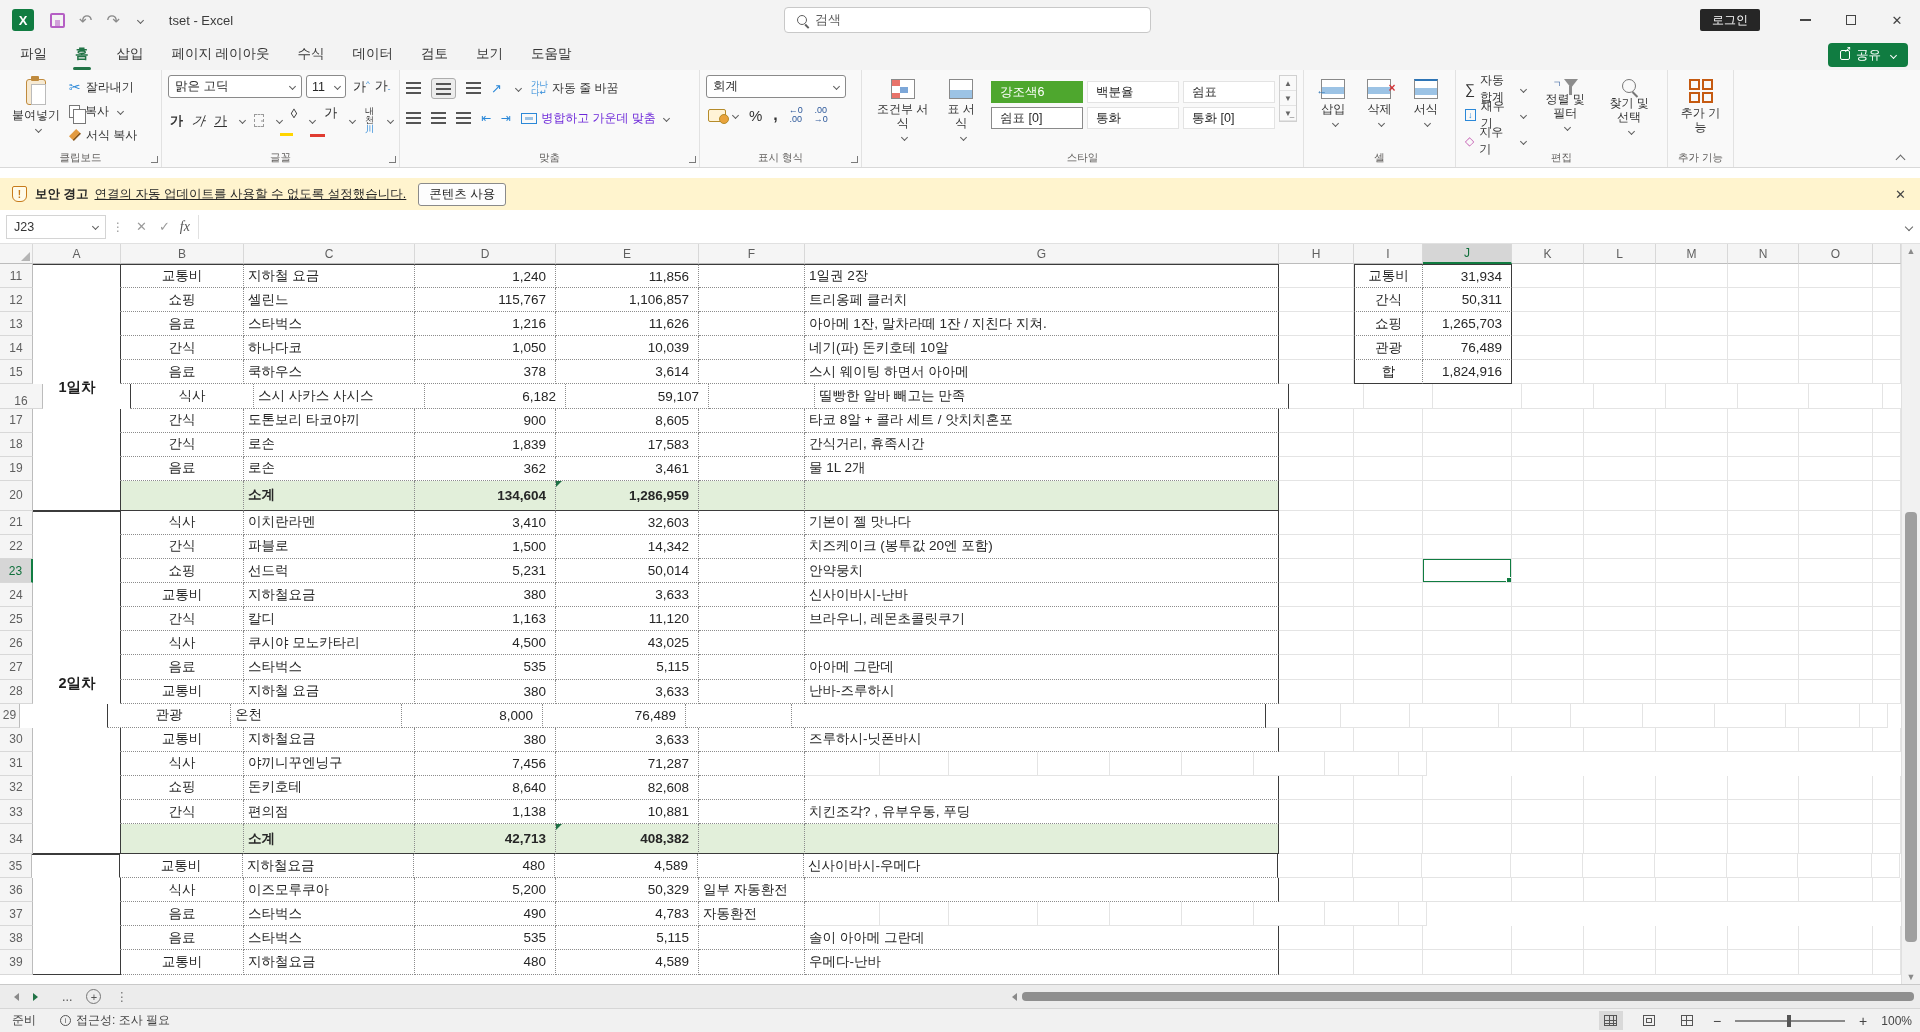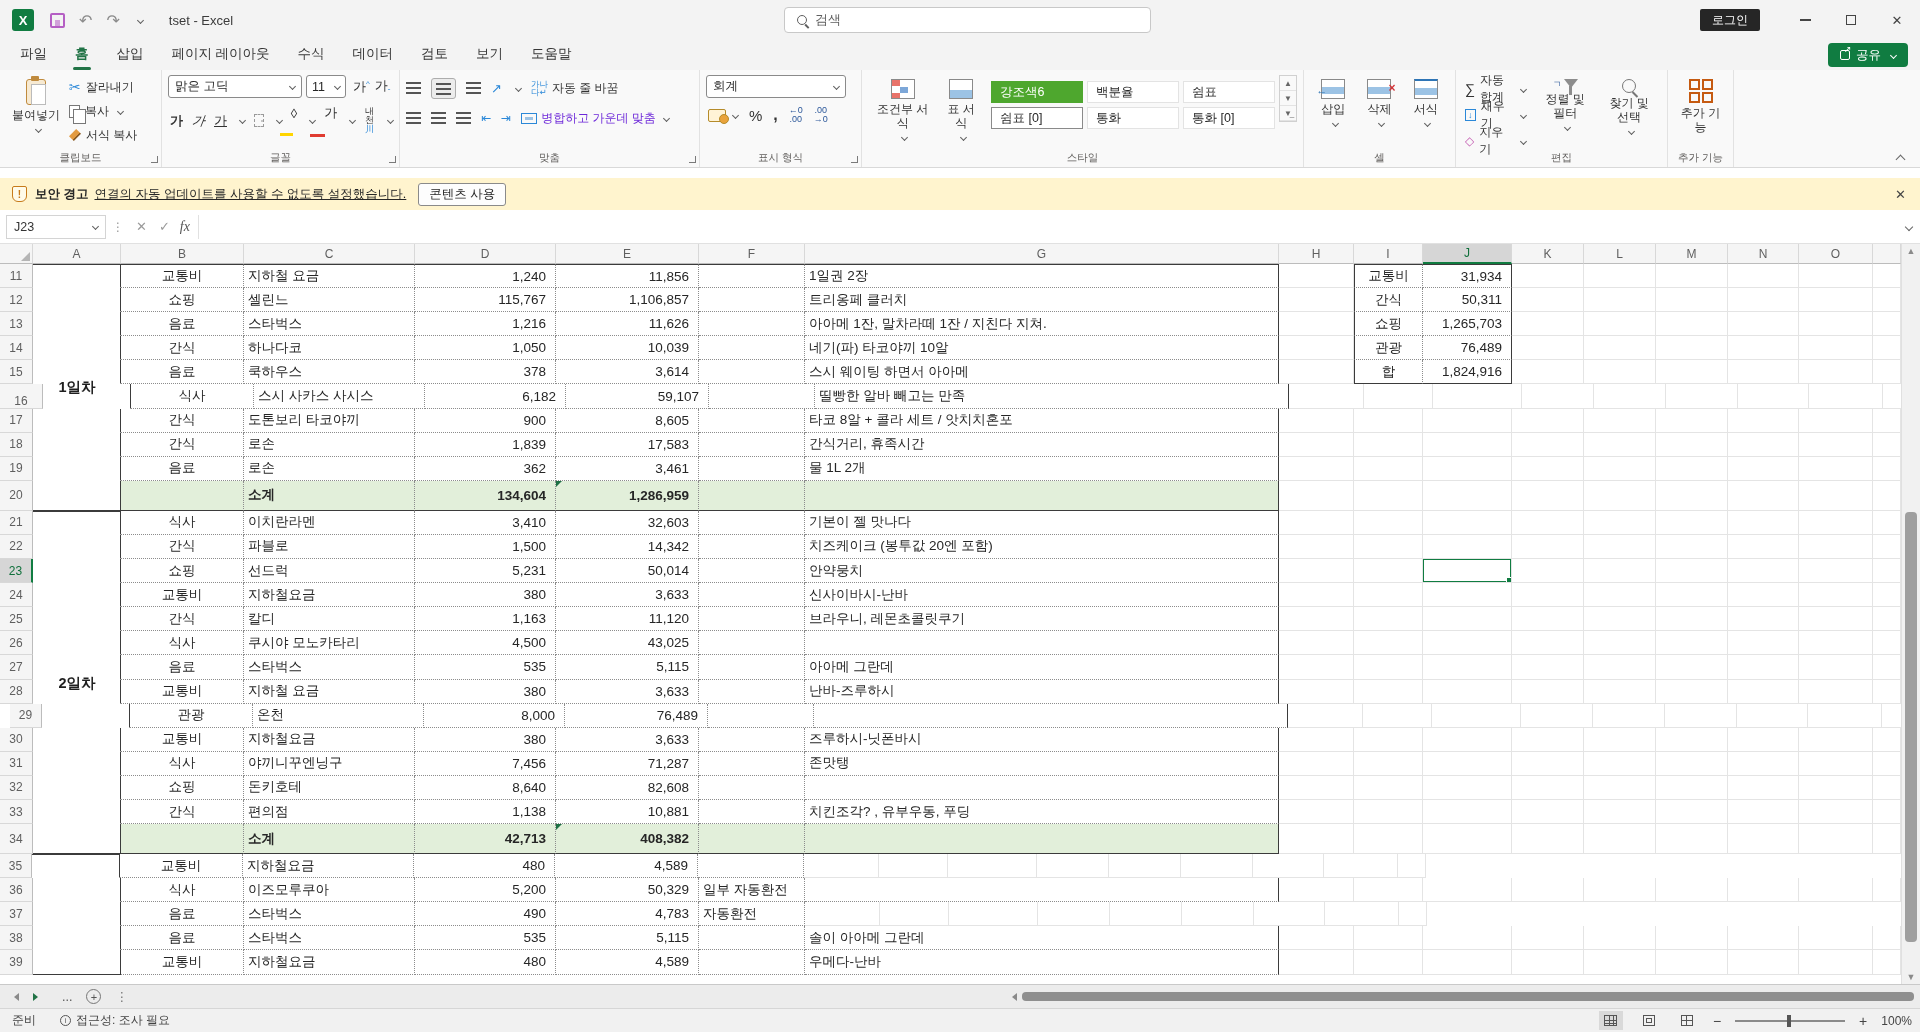--- a/index.html
+++ b/index.html
@@ -598,21 +598,21 @@
             <span style="pointer-events: none;">하나다코</span>
           </div>
           <div class="gc tc num" style="width: 141px;">
             <span style="pointer-events: none;">1,050</span>
           </div>
           <div class="gc tc num" style="width: 143px;">
             <span style="pointer-events: none;">10,039</span>
           </div>
           <div class="gc tc" style="width: 106px;"></div>
           <div class="gc tc rsolid" style="width: 474px;">
-            <span style="pointer-events: none;">네기(파) 타코야끼 10알</span>
+            <span style="pointer-events: none;">네기(파) 돈키호테 10알</span>
           </div>
           <div class="gc" style="width: 75px;"></div>
           <div class="gc tc ctr" style="width: 69px; border-left: 1px solid rgb(59, 59, 59);">
             <span style="pointer-events: none;">관광</span>
           </div>
           <div class="gc tc num rsolid" style="width: 89px;">
             <span style="pointer-events: none;">76,489</span>
           </div>
           <div class="gc" style="width: 72px;"></div>
           <div class="gc" style="width: 72px;"></div>
@@ -1048,21 +1048,21 @@
           <div class="gc" style="width: 69px;"></div>
           <div class="gc" style="width: 89px;"></div>
           <div class="gc" style="width: 72px;"></div>
           <div class="gc" style="width: 72px;"></div>
           <div class="gc" style="width: 72px;"></div>
           <div class="gc" style="width: 71px;"></div>
           <div class="gc" style="width: 74px;"></div>
           <div class="gc" style="width: 28px;"></div>
         </div>
         <div class="grow" style="height: 24.1px;">
-          <div class="gc rowhdr" style="width: 32px; margin-left: 10px;">
+          <div class="gc rowhdr" style="width: 20px;">
             <span style="pointer-events: none;">29</span>
           </div>
           <div class="gc acell" style="width: 88px;"></div>
           <div class="gc tc ctr" style="width: 123px;">
             <span style="pointer-events: none;">관광</span>
           </div>
           <div class="gc tc" style="width: 171px;">
             <span style="pointer-events: none;">온천</span>
           </div>
           <div class="gc tc num" style="width: 141px;">
@@ -1125,23 +1125,20 @@
           <div class="gc tc" style="width: 171px;">
             <span style="pointer-events: none;">야끼니꾸엔닝구</span>
           </div>
           <div class="gc tc num" style="width: 141px;">
             <span style="pointer-events: none;">7,456</span>
           </div>
           <div class="gc tc num" style="width: 143px;">
             <span style="pointer-events: none;">71,287</span>
           </div>
           <div class="gc tc" style="width: 106px;"></div>
-          <div class="gc tc rsolid" style="width: 474px;">
-            <span style="pointer-events: none;">존맛탱</span>
-          </div>
           <div class="gc" style="width: 75px;"></div>
           <div class="gc" style="width: 69px;"></div>
           <div class="gc" style="width: 89px;"></div>
           <div class="gc" style="width: 72px;"></div>
           <div class="gc" style="width: 72px;"></div>
           <div class="gc" style="width: 72px;"></div>
           <div class="gc" style="width: 71px;"></div>
           <div class="gc" style="width: 74px;"></div>
           <div class="gc" style="width: 28px;"></div>
         </div>
@@ -1244,20 +1241,23 @@
           <div class="gc tc" style="width: 171px;">
             <span style="pointer-events: none;">지하철요금</span>
           </div>
           <div class="gc tc num" style="width: 141px;">
             <span style="pointer-events: none;">480</span>
           </div>
           <div class="gc tc num" style="width: 143px;">
             <span style="pointer-events: none;">4,589</span>
           </div>
           <div class="gc tc" style="width: 106px;"></div>
+          <div class="gc tc rsolid" style="width: 474px;">
+            <span style="pointer-events: none;">신사이바시-우메다</span>
+          </div>
           <div class="gc" style="width: 75px;"></div>
           <div class="gc" style="width: 69px;"></div>
           <div class="gc" style="width: 89px;"></div>
           <div class="gc" style="width: 72px;"></div>
           <div class="gc" style="width: 72px;"></div>
           <div class="gc" style="width: 72px;"></div>
           <div class="gc" style="width: 71px;"></div>
           <div class="gc" style="width: 74px;"></div>
           <div class="gc" style="width: 28px;"></div>
         </div>

